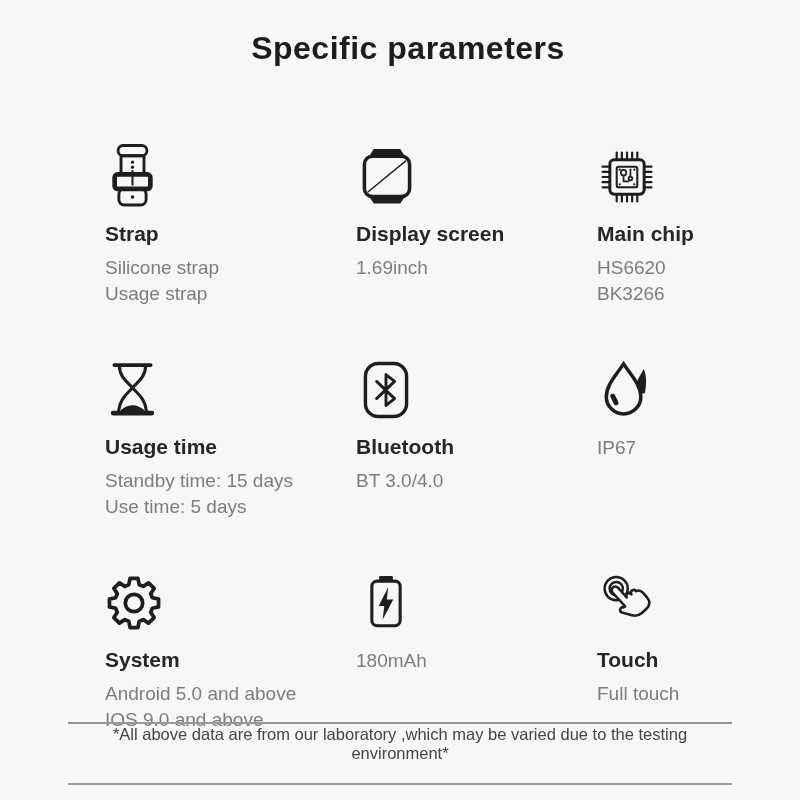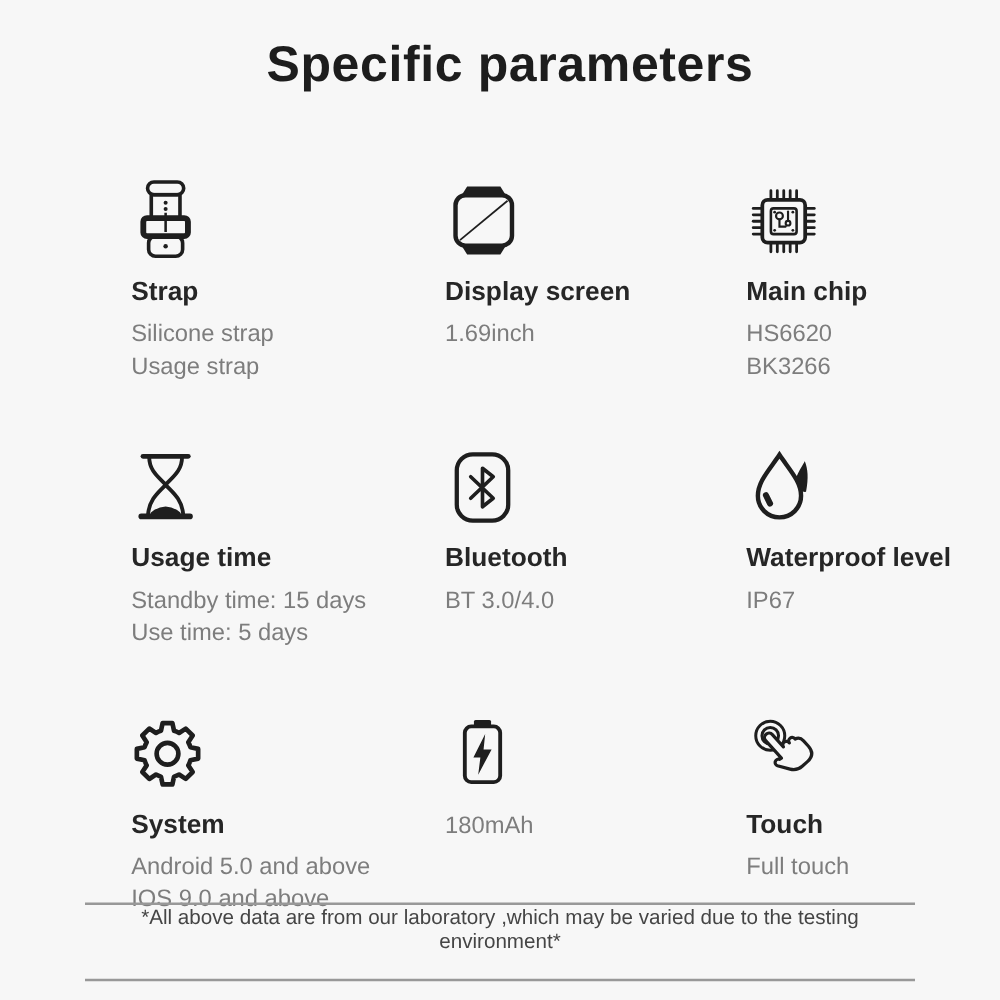--- a/index.html
+++ b/index.html
@@ -7,21 +7,21 @@
     width:800px;height:800px;
     background:#f7f7f7;
     font-family:"Liberation Sans", sans-serif;
     position:relative;
     overflow:hidden;
   }
   .title{
     margin:0;
     padding-top:30px;
     text-align:center;
-    font-size:40px;
+    font-size:32px;
     font-weight:700;
     letter-spacing:0.5px;
     color:#1d1d1d;
     padding-left:16px;
   }
   .grid{
     position:absolute;
     top:141px;
     left:105px;
     right:38px;
@@ -177,21 +177,20 @@
   </div>
 
   <div class="cell">
     <div class="icon-slot">
       <svg width="62" height="62" viewBox="0 0 70 70">
         <path class="fl" d="M53,11 C48.5,19 44.5,24.5 44.5,30.5 a8.5,8.5 0 0 0 9.5,8.4 c2.5,-13 1.5,-21 -1,-27.4 z"></path>
         <path class="st bgfl" d="M30,5.5 C21,19 10.5,29.5 10.5,42.5 a19.5,19.5 0 0 0 39,0 C49.5,29.5 39,19 30,5.5 Z" stroke-width="4"></path>
         <line class="st" x1="17.8" y1="42" x2="21.5" y2="49.5" stroke-width="5.5" stroke-linecap="round"></line>
       </svg>
     </div>
-    <div class="spec-label">Waterproof level</div>
     <div class="spec-val">IP67</div>
   </div>
 
   <div class="cell">
     <div class="icon-slot">
       <svg width="58" height="58" viewBox="0 0 70 70">
         <path class="st" stroke-width="4.5" stroke-linejoin="round" d="M57.1,28.7 L64.6,30.3 L64.6,39.7 L57.1,41.3 A23,23 0 0 1 55.1,46.2 L59.3,52.6 L52.6,59.3 L46.2,55.1 A23,23 0 0 1 41.3,57.1 L39.7,64.6 L30.3,64.6 L28.7,57.1 A23,23 0 0 1 23.9,55.1 L17.4,59.3 L10.7,52.6 L14.9,46.2 A23,23 0 0 1 12.9,41.3 L5.4,39.7 L5.4,30.3 L12.9,28.7 A23,23 0 0 1 14.9,23.9 L10.7,17.4 L17.4,10.7 L23.9,14.9 A23,23 0 0 1 28.7,12.9 L30.3,5.4 L39.7,5.4 L41.3,12.9 A23,23 0 0 1 46.2,14.9 L52.6,10.7 L59.3,17.4 L55.1,23.9 A23,23 0 0 1 57.1,28.7 Z"></path>
         <circle class="st" cx="35" cy="35" r="10.5" stroke-width="4.5"></circle>
       </svg>
     </div>

